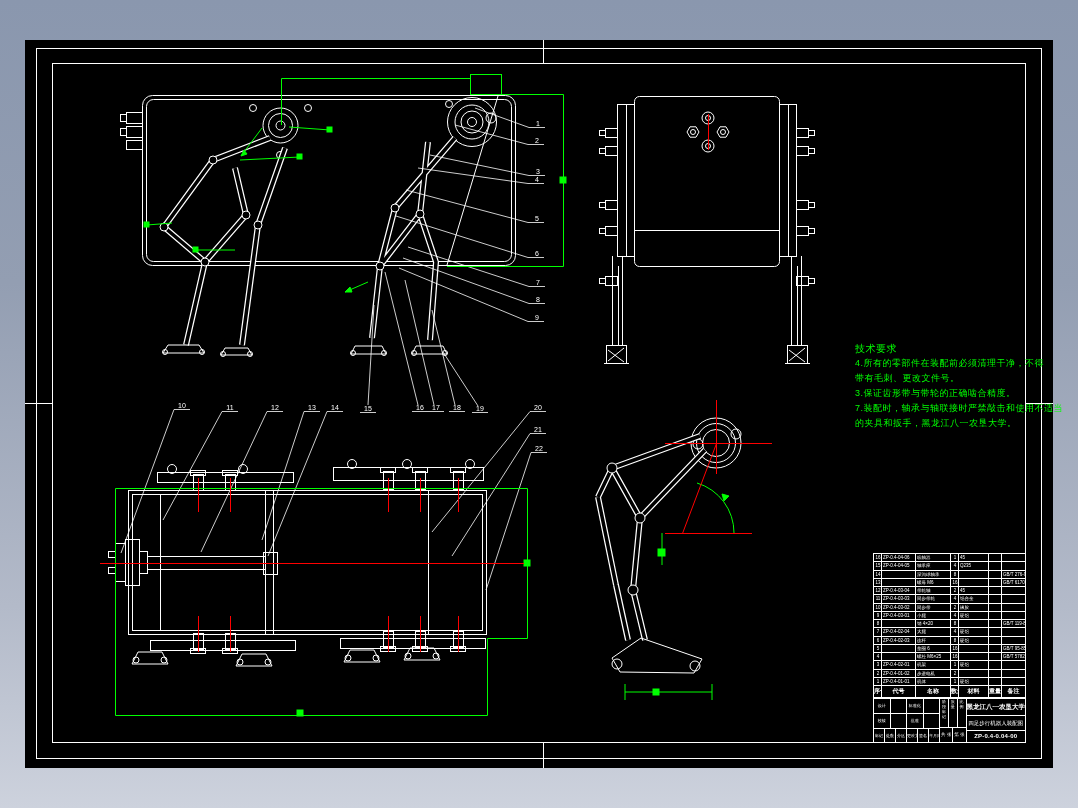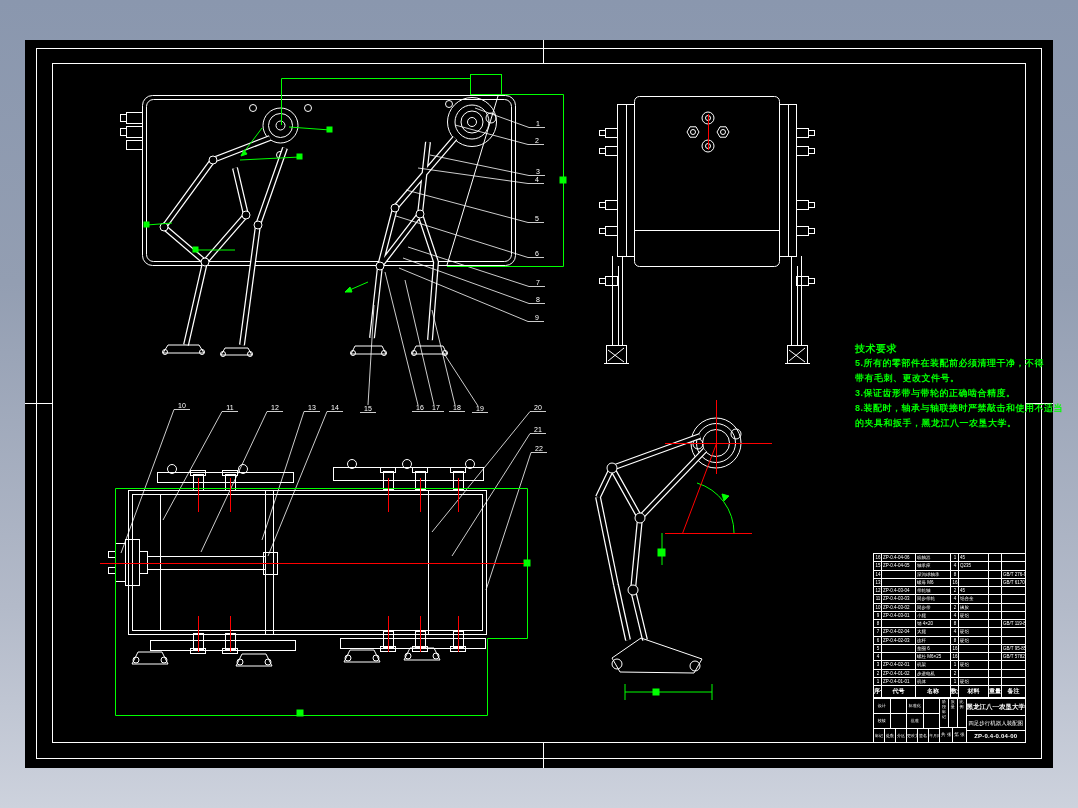--- a/index.html
+++ b/index.html
@@ -3,21 +3,21 @@
 <meta charset="utf-8">
 <style>
   html,body{margin:0;padding:0;background:#9aa5b8;}
   #app{position:relative;width:1078px;height:808px;overflow:hidden;
        background:linear-gradient(180deg,#8a97ae 0%,#939eb2 35%,#b3bac9 75%,#cdd2dd 100%);
        font-family:"Liberation Sans","DejaVu Sans",sans-serif;}
   #sheet{position:absolute;left:25px;top:40px;width:1028px;height:728px;background:#000;}
   svg{position:absolute;left:0;top:0;}
   
   #tech-notes{position:absolute;left:855px;top:341px;width:218px;color:#00ff00;
-      font-size:9px;font-weight:bold;line-height:15px;letter-spacing:0.5px;}
+      font-size:9px;font-weight:normal;line-height:15px;letter-spacing:0.5px;}
   #tech-notes .tn-title{font-size:10px;}
   
   #titleblock{position:absolute;left:873px;top:553px;width:153px;height:190px;
       border:1px solid #fff;box-sizing:border-box;color:#fff;}
   .bom{display:flex;flex-direction:column;}
   .bom-row{display:flex;height:8.25px;border-bottom:1px solid #fff;box-sizing:border-box;overflow:hidden;}
   .bom-row.hdr{height:12px;font-weight:bold;}
   .bc{border-right:1px solid #fff;box-sizing:border-box;font-size:4.5px;line-height:7px;
       white-space:nowrap;overflow:hidden;padding-left:1px;}
   .bom-row.hdr .bc{font-size:6px;line-height:11px;text-align:center;padding-left:0;}
@@ -307,24 +307,24 @@
         <text x="457" y="410" text-anchor="middle" class="callout">18</text>
         <text x="480" y="411" text-anchor="middle" class="callout">19</text>
         <text x="538" y="410" text-anchor="middle" class="callout">20</text>
         <text x="538" y="432" text-anchor="middle" class="callout">21</text>
         <text x="539" y="451" text-anchor="middle" class="callout">22</text>
       </g>
   </svg>
 
   <div id="tech-notes">
       <div class="tn-title">技术要求</div>
-      <div>5.所有的零部件在装配前必须清理干净，不得</div>
+      <div>4.所有的零部件在装配前必须清理干净，不得</div>
       <div>带有毛刺、更改文件号。</div>
       <div>3.保证齿形带与带轮的正确啮合精度。</div>
-      <div>8.装配时，轴承与轴联接时严禁敲击和使用不适当</div>
+      <div>7.装配时，轴承与轴联接时严禁敲击和使用不适当</div>
       <div>的夹具和扳手，黑龙江八一农垦大学。</div>
     </div>
 
   <div id="titleblock">
     <div class="bom">
         <div class="bom-row">
           <div class="bc c0">16</div>
           <div class="bc c1">ZP-0.4-04-06</div>
           <div class="bc c2">联轴器</div>
           <div class="bc c3">1</div>

